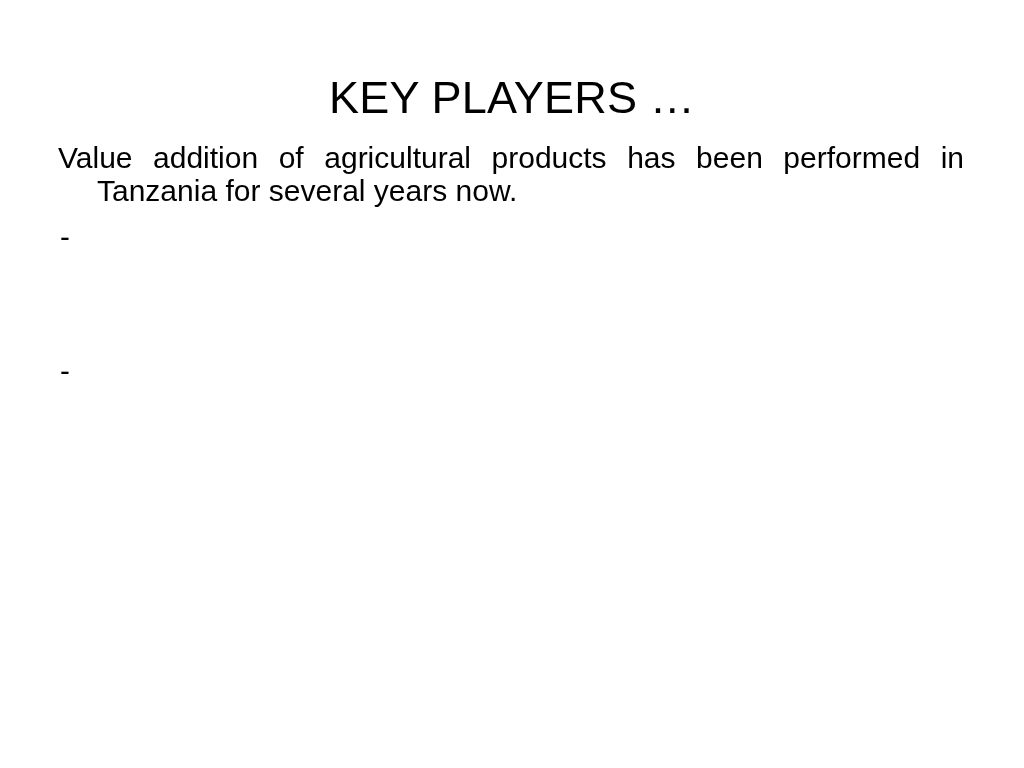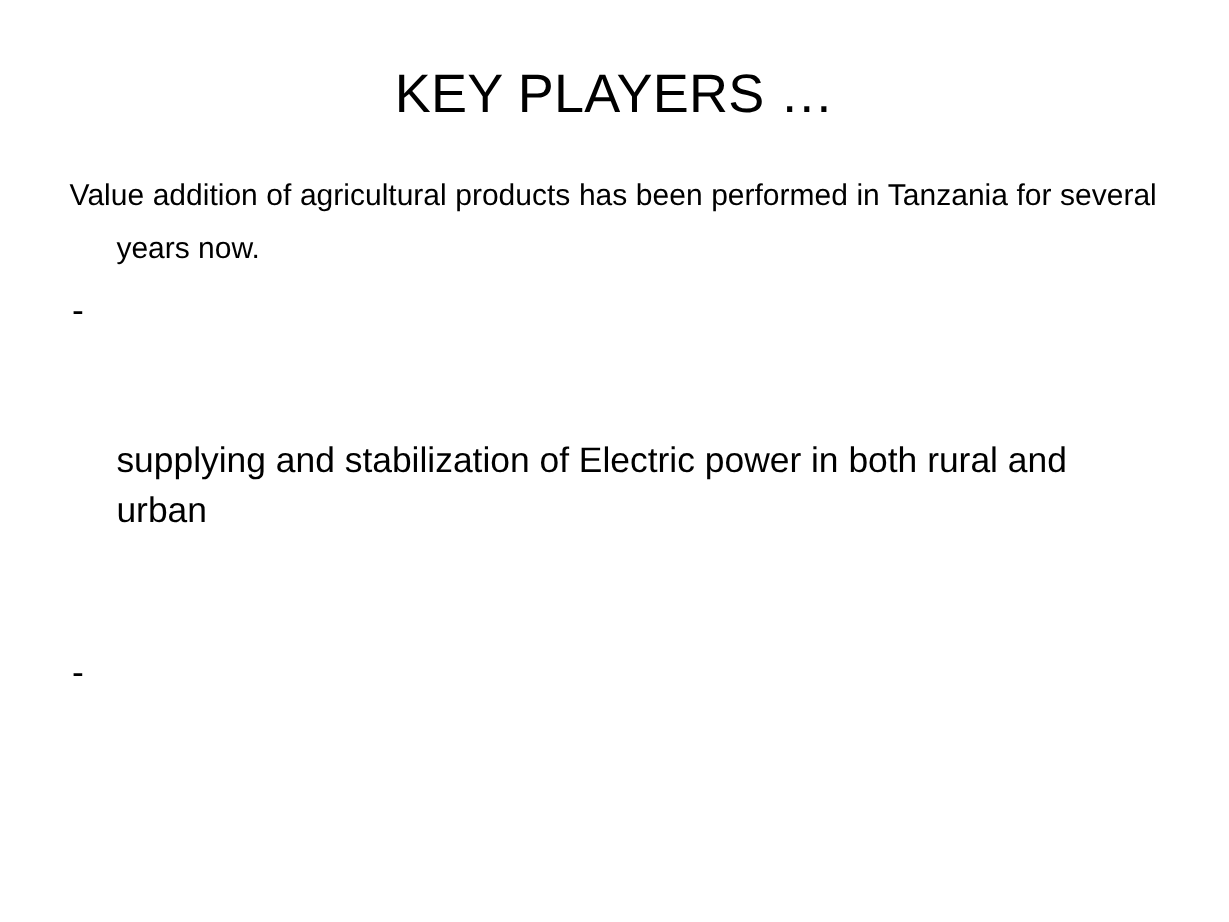--- a/index.html
+++ b/index.html
@@ -21,42 +21,42 @@
     width: 1024px;
     height: 768px;
     background: #ffffff;
     box-sizing: border-box;
   }
 
   
   .slide-title {
     position: absolute;
     left: 0;
-    top: 52px;
+    top: 72px;
     width: 1024px;
     text-align: center;
     font-size: 45px;
     line-height: 52px;
     font-weight: 400;
     letter-spacing: 0.2px;
     color: #000000;
     white-space: pre;
   }
 
   
   .body-block {
     position: absolute;
     left: 58px;
     top: 141px;
     width: 906px;
   }
 
   .para {
-    font-size: 25px;
-    line-height: 44px;
+    font-size: 30px;
+    line-height: 33px;
     text-align: justify;
     text-justify: inter-word;
     margin: 0 0 2px 0;
     padding-left: 39px;
     text-indent: -39px;
     white-space: pre-wrap;
     word-spacing: 0px;
   }
 
   .bullet-list {
@@ -97,21 +97,20 @@
 
   <div class="body-block">
 
     <p class="para">Value addition of agricultural products has been performed in Tanzania for several years now.</p>
 
 
     <ul class="bullet-list">
 
       <li class="bullet-item">
         <span class="bullet-marker">-</span>
-        <span class="bullet-text">supplying and stabilization of Electric power in both rural and urban</span>
       </li>
 
       <li class="bullet-item">
         <span class="bullet-marker">-</span>
         
       </li>
 
     </ul>
   </div>
 </div>

